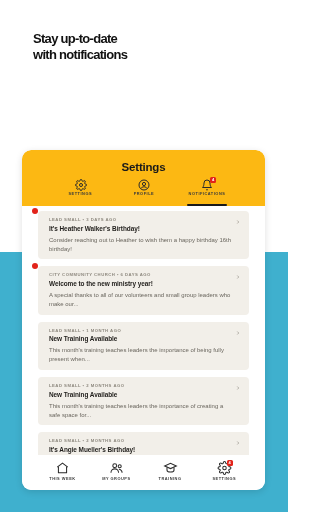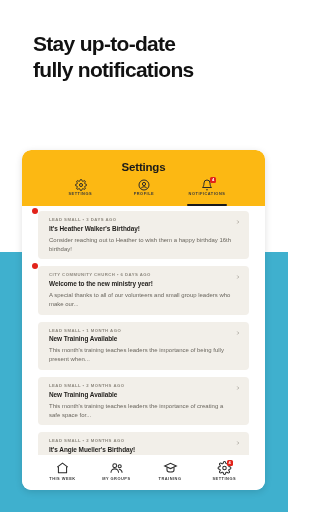--- a/index.html
+++ b/index.html
@@ -14,21 +14,21 @@
 
   
   .teal-band {
     position:absolute; left:0; top:252px; width:288px; height:260px;
     background:#3fb0ce;
   }
 
   
   .headline {
     position:absolute; left:33px; top:31px; width:230px;
-    font-size:21px; font-weight:bold; line-height:1.24;
+    font-size:13px; font-weight:bold; line-height:1.24;
     letter-spacing:-0.7px; color:#111111;
   }
   .headline div { white-space:nowrap; }
 
   
   .phone {
     position:absolute; left:22px; top:150px; width:243px; height:340px;
     background:#ffffff; border-radius:9px; overflow:hidden;
     box-shadow:0 2px 7px rgba(0,0,0,.13);
   }
@@ -132,21 +132,21 @@
 </style>
 </head>
 <body>
 
 <div id="root">
 
   <div class="teal-band"></div>
 
   <div class="headline">
     <div>Stay up-to-date</div>
-    <div>fully notifications</div>
+    <div>with notifications</div>
   </div>
 
   <div class="phone">
 
     <div class="app-header">
       <div class="app-title">Settings</div>
 
       <div class="tabs">
 
         <div class="tab">

